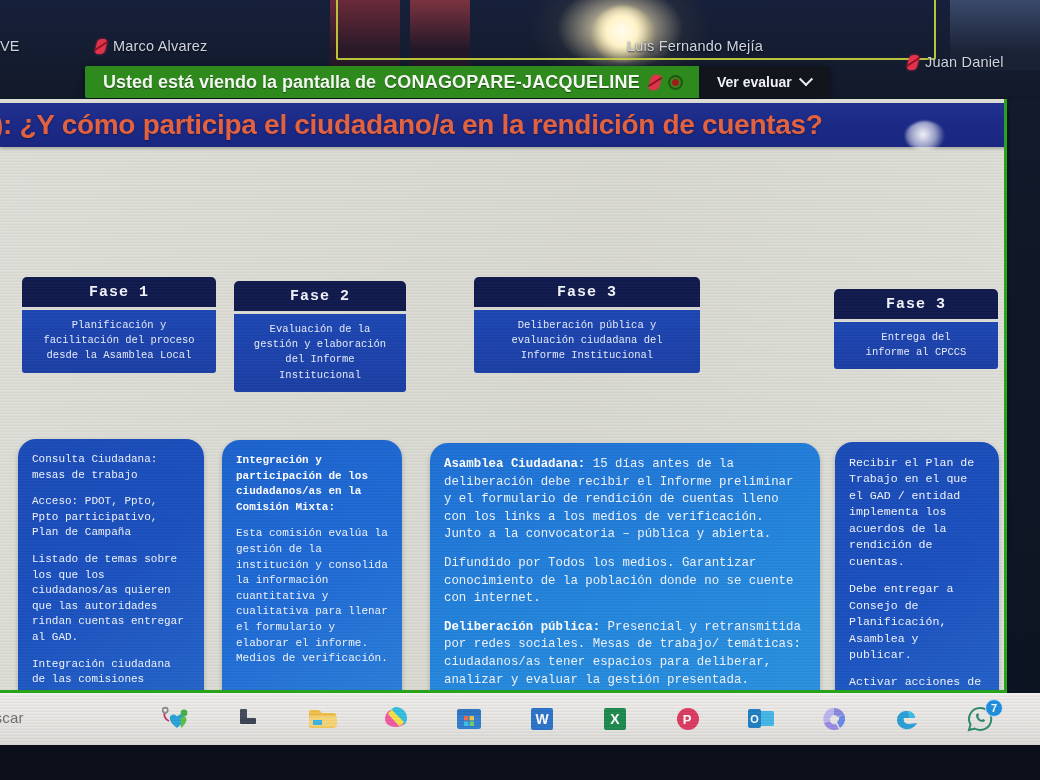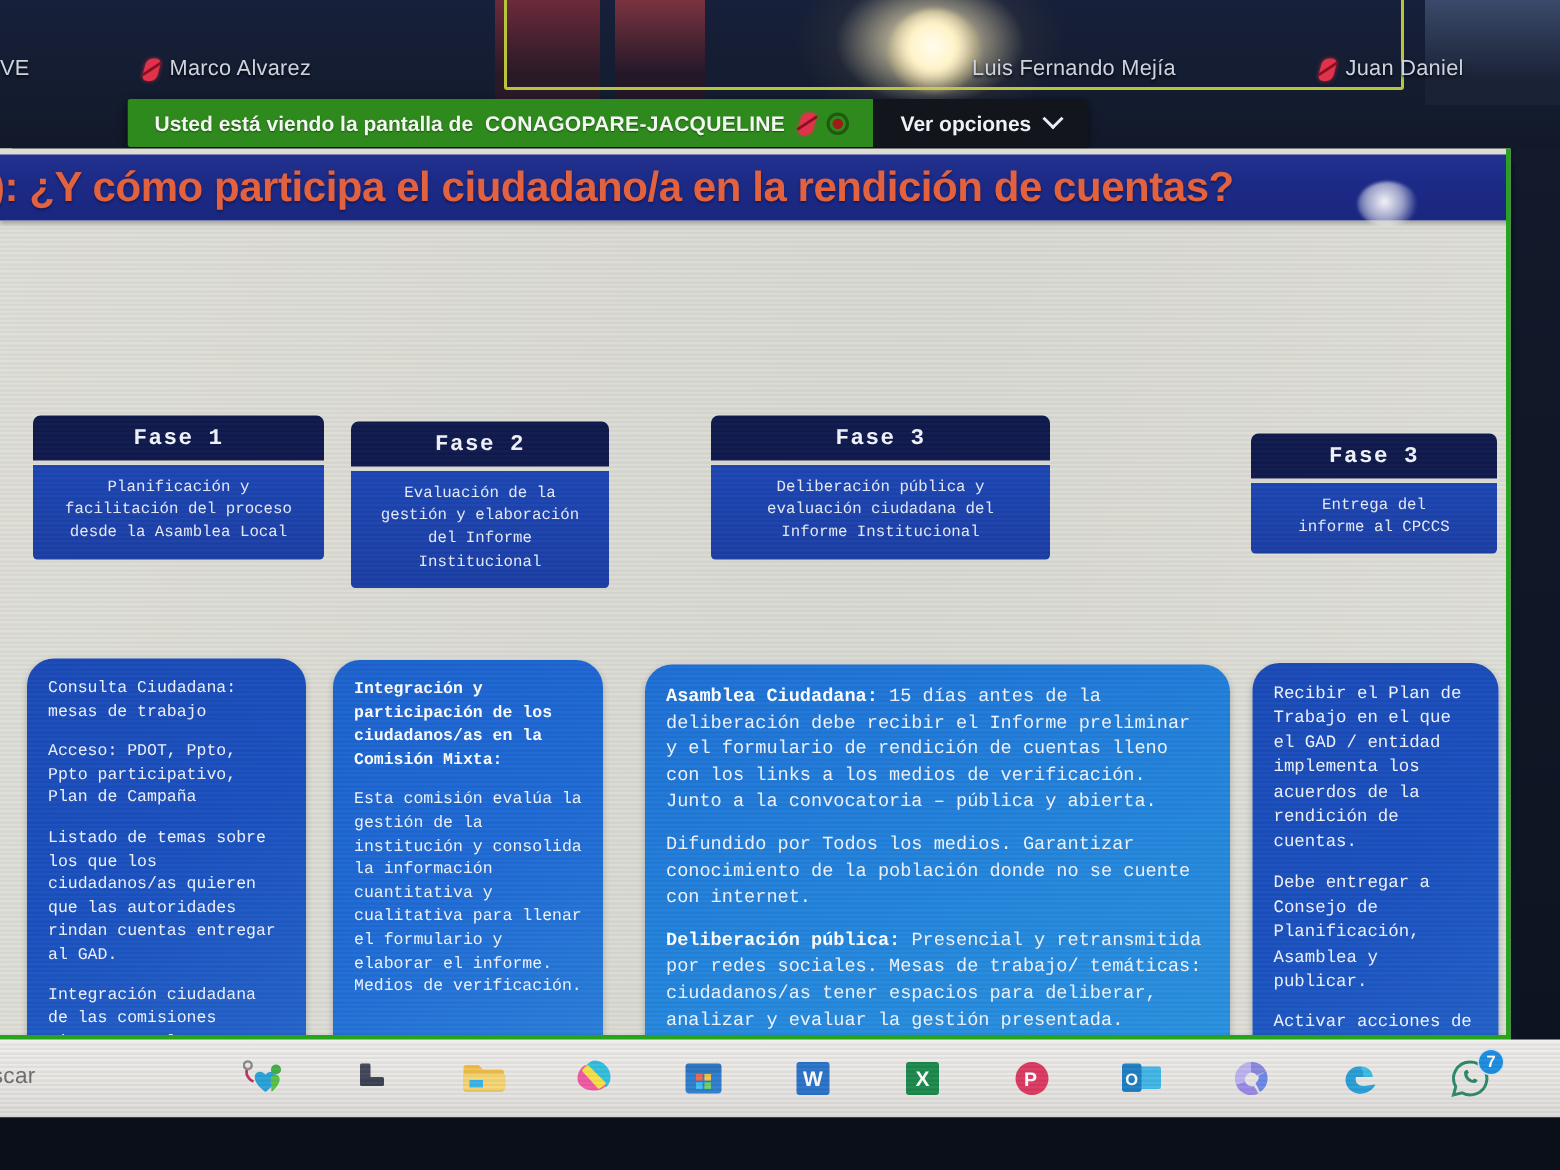--- a/index.html
+++ b/index.html
@@ -56,21 +56,21 @@
 
   
   .share-bar {
     position:absolute; left:85px; top:66px; height:32px;
     display:flex; align-items:stretch;
     border-radius:2px; overflow:hidden;
     box-shadow: 0 2px 6px rgba(0,0,0,.55);
   }
   .share-msg {
     background:#2f8a1e;
-    color:#f2f7ef; font-size:14px; font-weight:bold;
+    color:#f2f7ef; font-size:18px; font-weight:bold;
     display:flex; align-items:center; gap:8px;
     padding:0 16px 0 18px;
     white-space:nowrap;
     text-shadow:0 1px 1px rgba(0,0,0,.45);
   }
   .share-msg .host { letter-spacing:.2px; }
   .share-icons{ display:flex; align-items:center; gap:8px; margin-left:2px;}
   .rec-dot{
     width:15px; height:15px; border-radius:50%;
     border:2px solid #1d5b11; background:#a11b1b;
@@ -216,41 +216,41 @@
     <div class="vc-highlight-frame"></div>
     <div class="vc-blob"></div>
     <div class="vc-names" id="vc-names">
         <div class="vc-name" style="left: 0px;">
           <span>VE</span>
         </div>
         <div class="vc-name" style="left: 68px; margin-left: 28px;">
           <span class="muted-mic"></span>
           <span>Marco Alvarez</span>
         </div>
-        <div class="vc-name" style="left: 648px;">
+        <div class="vc-name" style="left: 627px;">
           <span>Luis Fernando Mejía</span>
         </div>
-        <div class="vc-name" style="left: 880px;">
+        <div class="vc-name" style="left: 908px; margin-top: 16px;">
           <span class="muted-mic"></span>
           <span>Juan Daniel</span>
         </div>
       </div>
   </div>
 
   <div class="share-bar">
     <div class="share-msg">
       <span>Usted está viendo la pantalla de</span>
       <span class="host">CONAGOPARE-JACQUELINE</span>
       <span class="share-icons">
         <span class="muted-mic"></span>
         <span class="rec-dot"></span>
       </span>
     </div>
     <div class="share-opts">
-      <span>Ver opciones</span>
+      <span>Ver evaluar</span>
       <span class="chev-down"></span>
     </div>
   </div>
 
   <div class="desk-left"></div>
   <div class="screen-right-dark"></div>
 
   <div class="shared-screen">
 
     <div class="slide-title-band">

